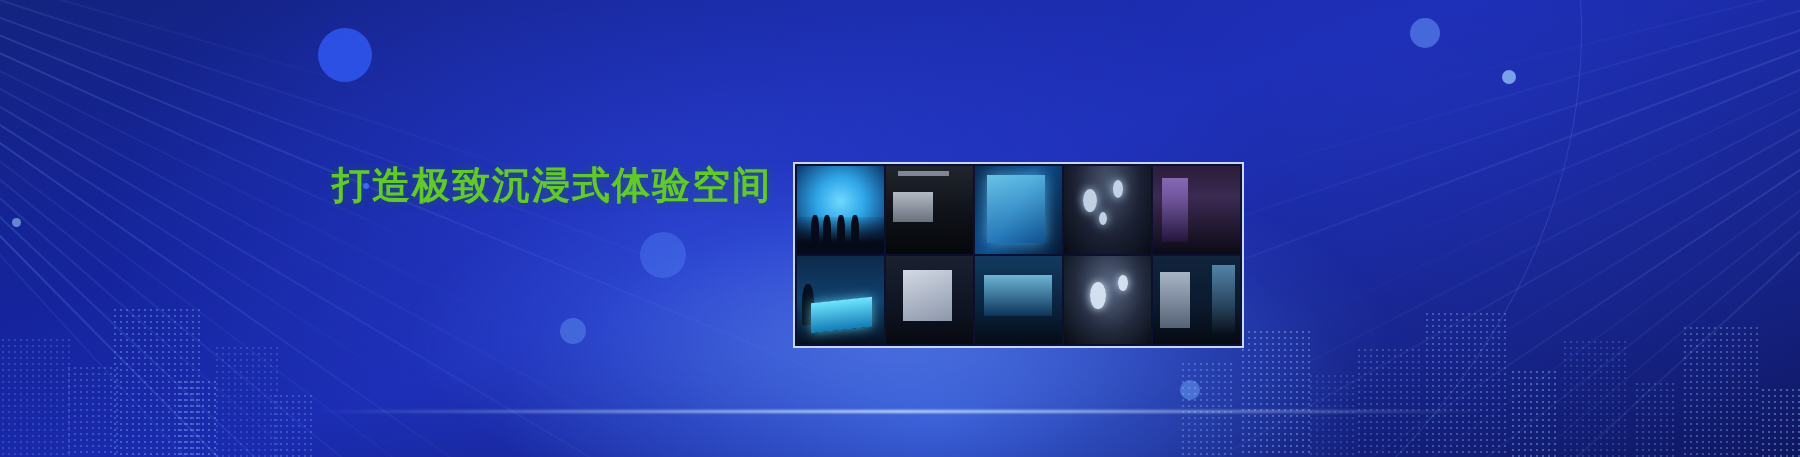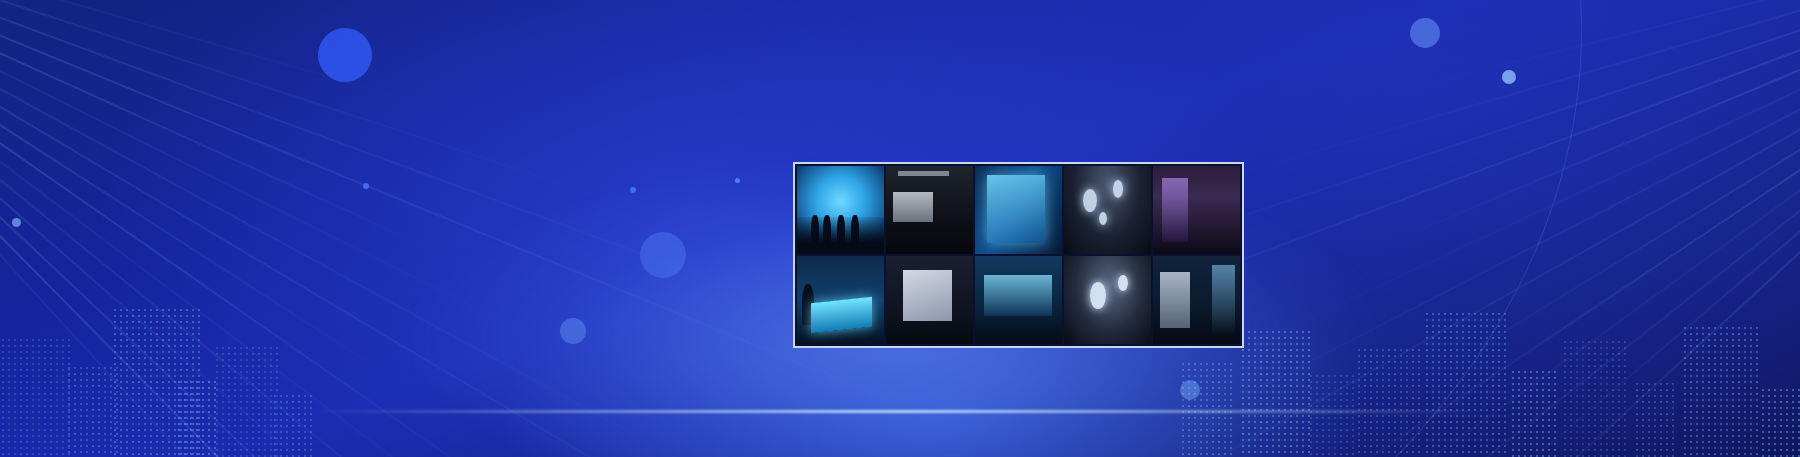--- a/index.html
+++ b/index.html
@@ -209,20 +209,21 @@
         <div class="bld" style="left: 1760px; width: 40px; height: 70px; opacity: 0.71;"></div>
       </div>
 
     <div class="glow-big"></div>
     <div class="glow-line"></div>
   </div>
 
   <div class="content">
 
 
+    <div class="subtitle">打造极致沉浸式体验空间</div>
 
 
     <div class="gallery">
       <div class="cell">
         <div class="scene s1">
           <span class="fig" style="left:16%"></span>
             <span class="fig" style="left:30%"></span>
           <span class="fig" style="left:46%"></span>
             <span class="fig" style="left:62%"></span>
         </div>

